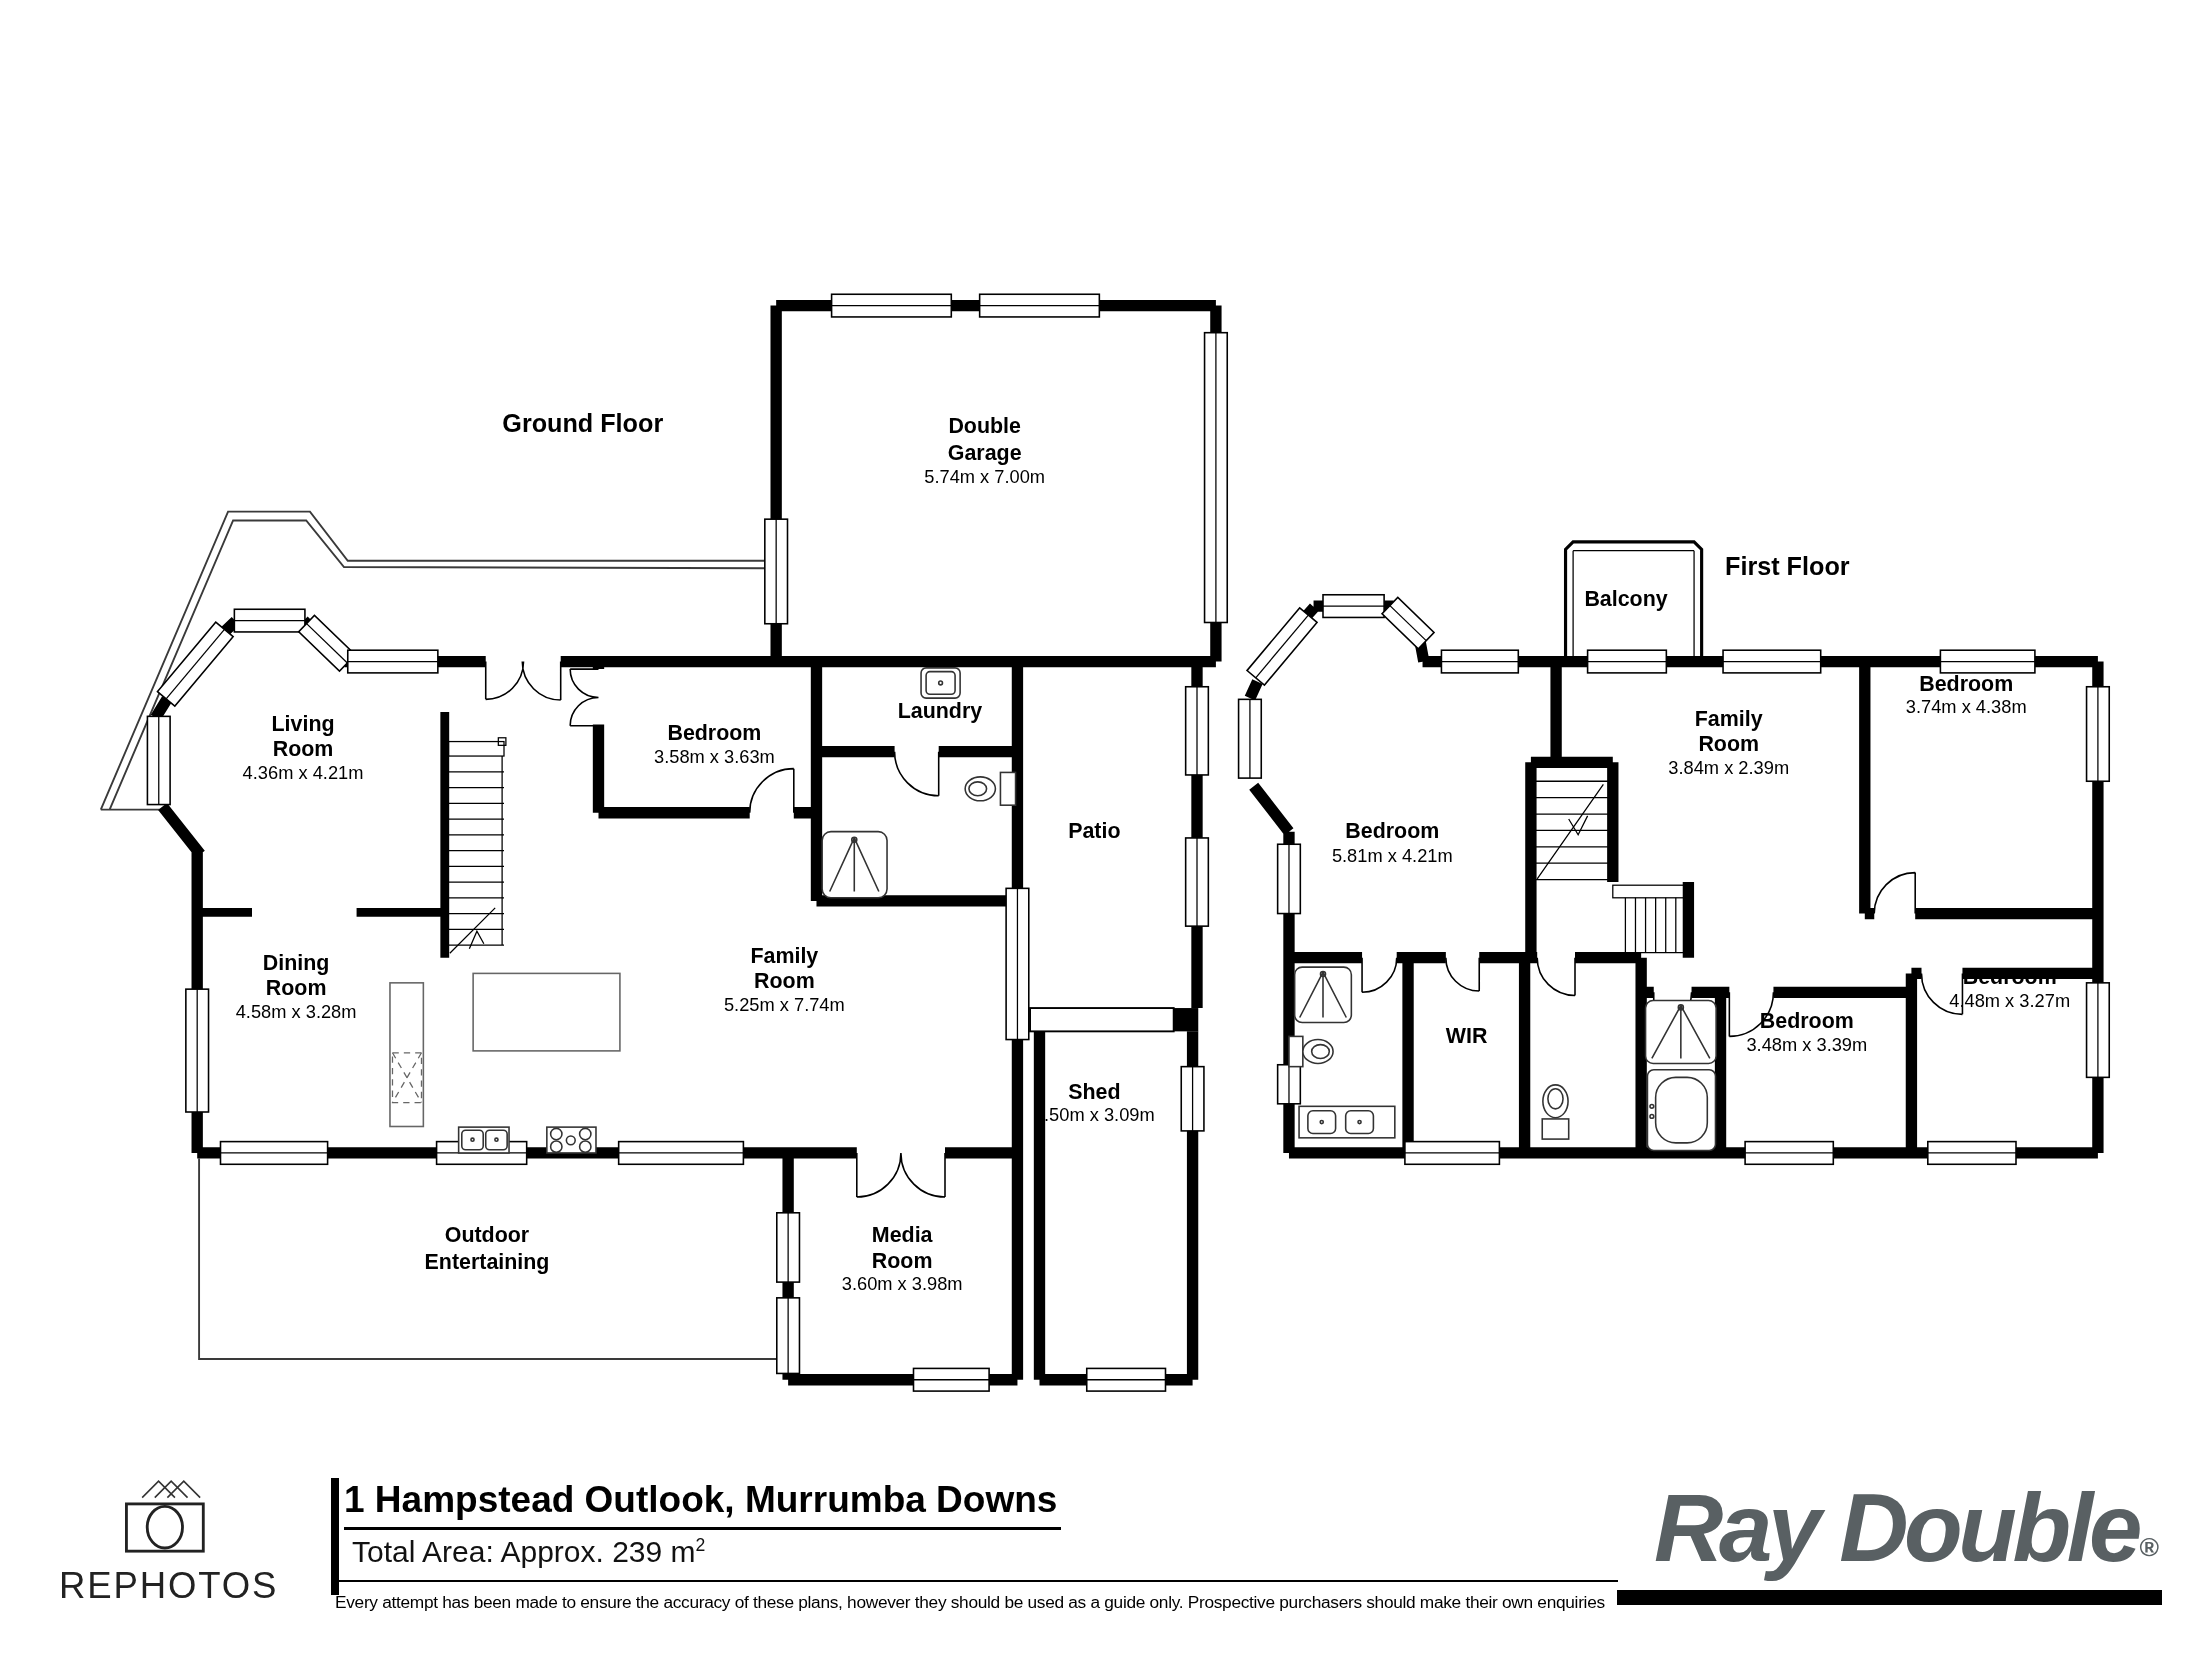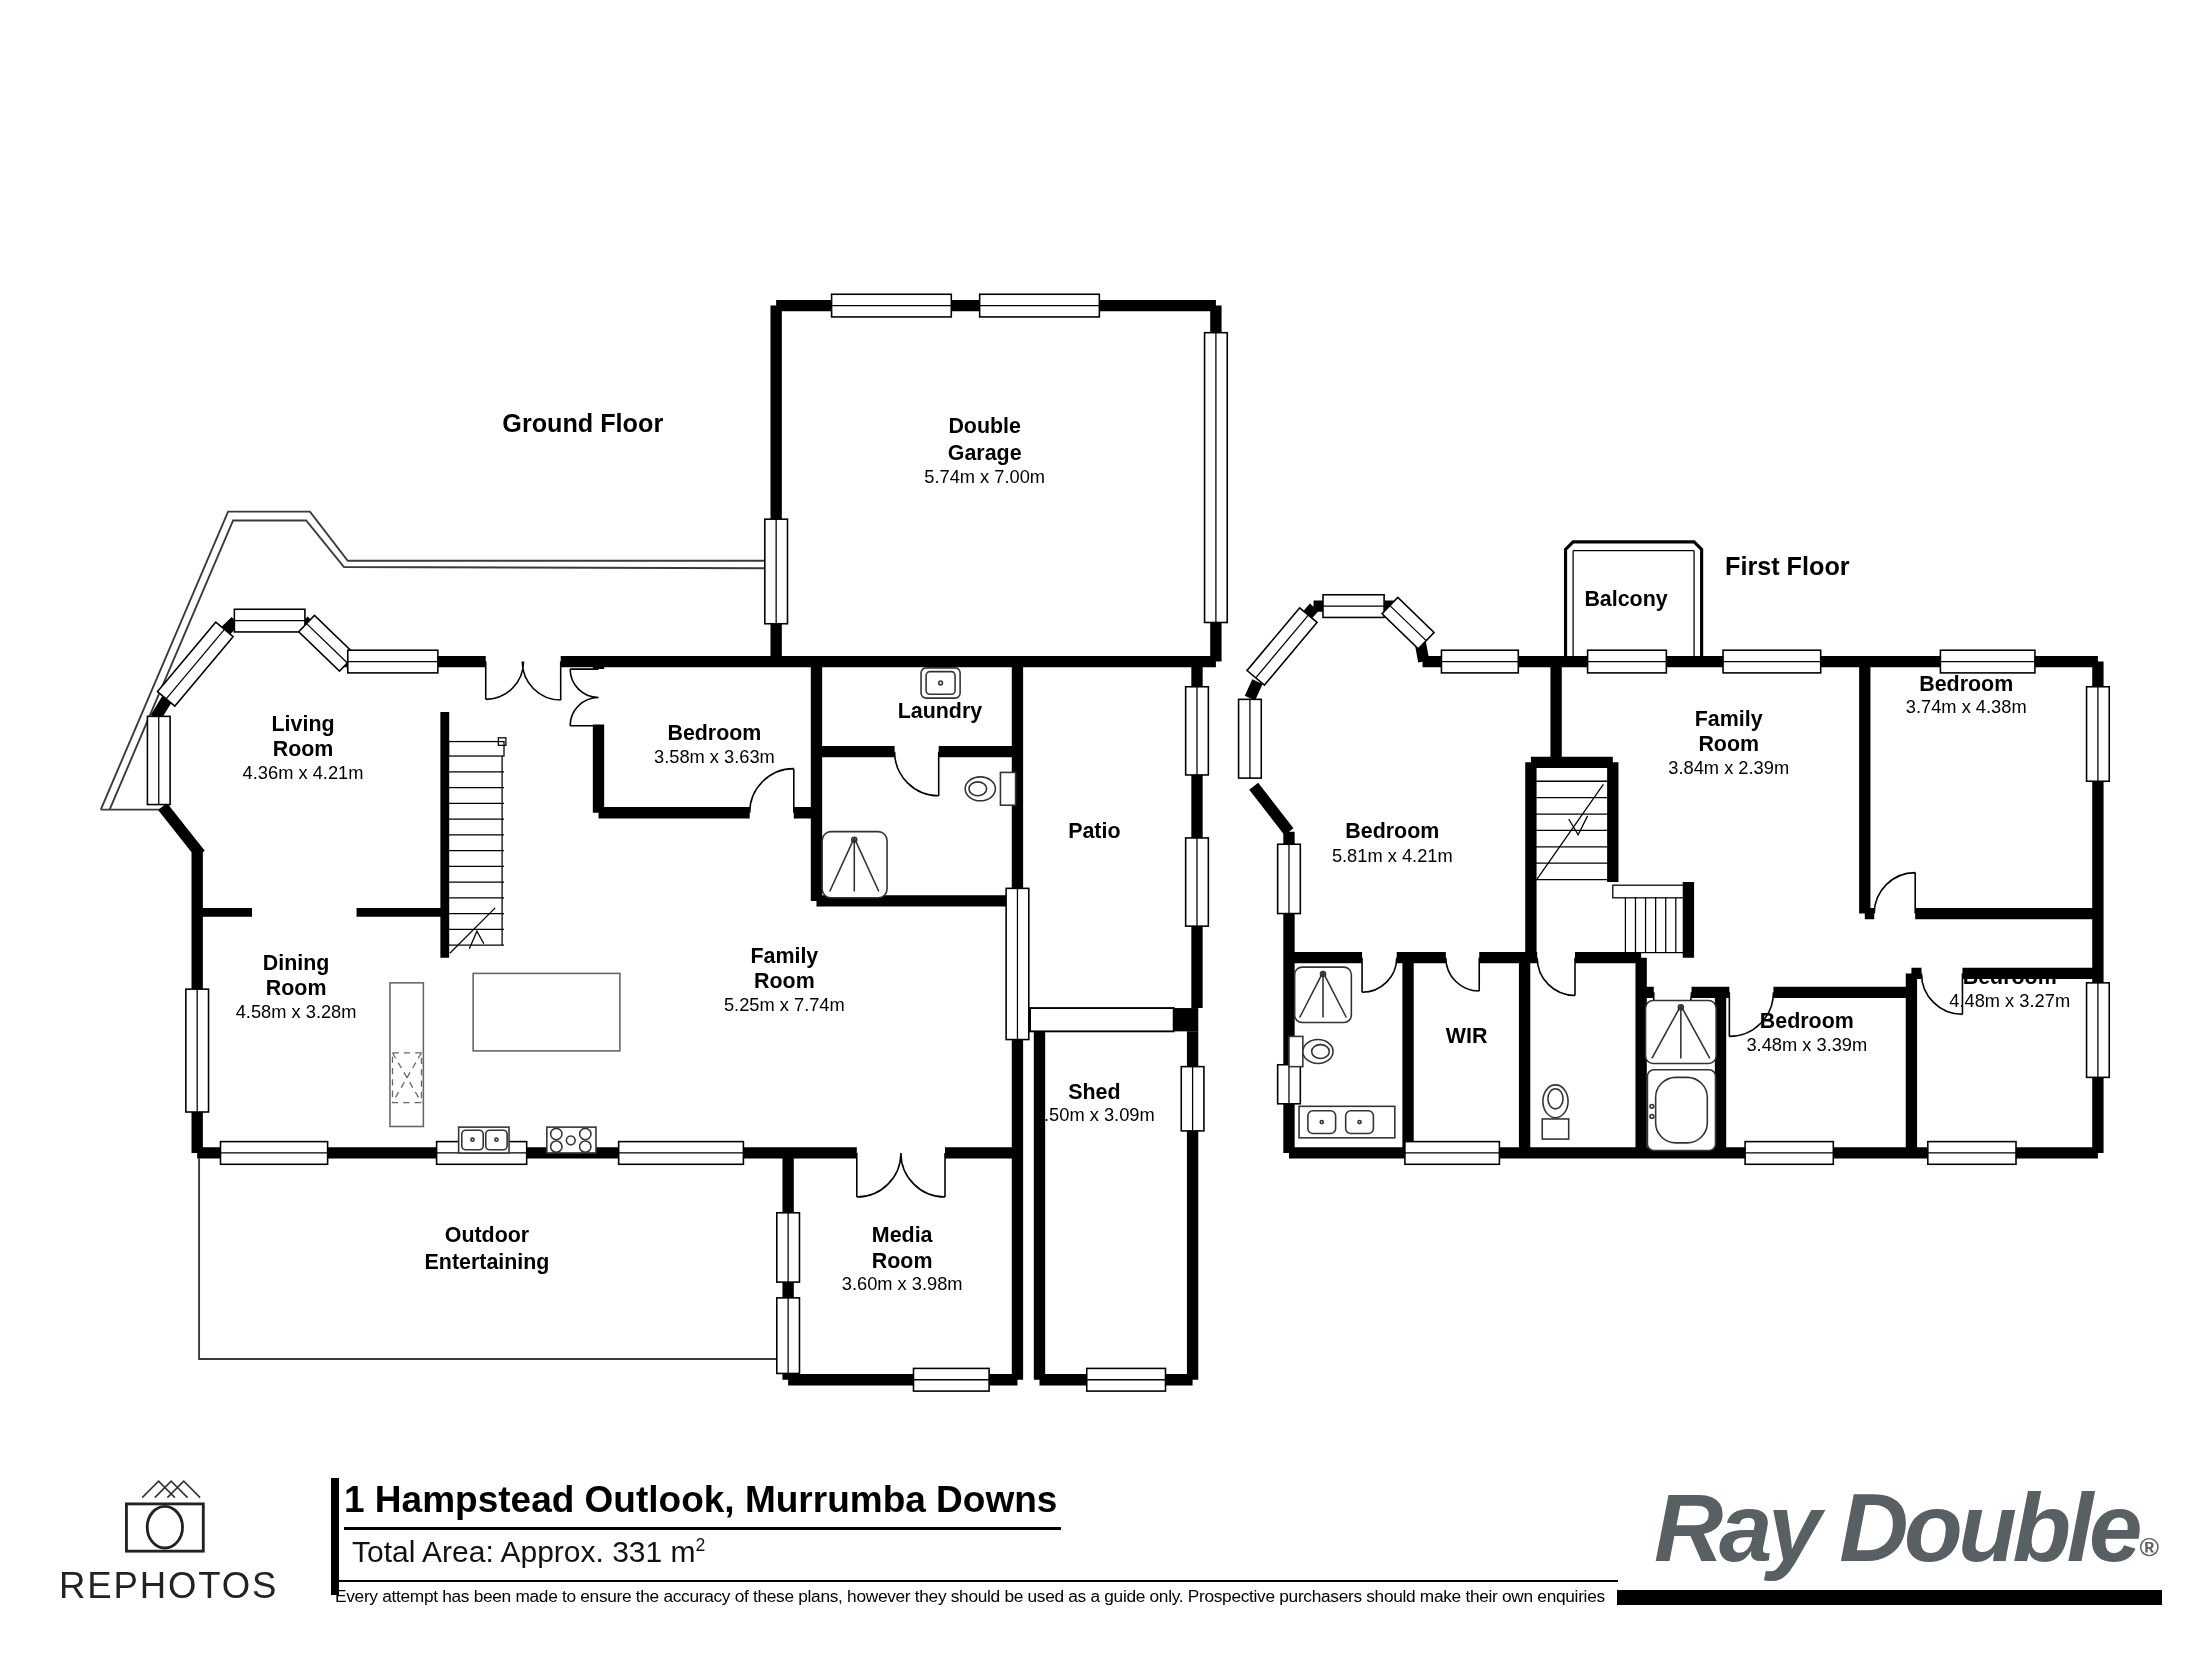--- a/index.html
+++ b/index.html
@@ -25,21 +25,21 @@
   .ftitle{font:bold 40px "Liberation Sans",sans-serif;text-anchor:middle;}
   
   .brand-logo{position:absolute;left:50px;top:1468px;}
   .brand-text{font:300 58px "Liberation Sans",sans-serif;letter-spacing:3px;fill:#222;text-anchor:middle;}
   .vbar{position:absolute;left:331px;top:1478px;width:8.2px;height:117px;background:#000;}
   .address{position:absolute;left:344px;top:1479px;margin:0;font:bold 37px "Liberation Sans",sans-serif;
            color:#000;border-bottom:3.2px solid #000;padding:0 3.8px 6.3px 0;display:inline-block;white-space:nowrap;}
   .total-area{position:absolute;left:352px;top:1535px;font:400 30px "Liberation Sans",sans-serif;color:#111;}
   .total-area sup{font-size:17.6px;}
   .disclaimer{position:absolute;left:335px;top:1580px;width:1283px;border-top:2.5px solid #000;
-              font:17.3px "Liberation Sans",sans-serif;color:#000;padding-top:4px;white-space:nowrap;
+              font:17.3px "Liberation Sans",sans-serif;color:#000;padding-top:10px;white-space:nowrap;
               letter-spacing:-0.3px;}
   .black-bar{position:absolute;left:1617px;top:1590px;width:545px;height:15px;background:#000;}
   .raywhite{position:absolute;left:1654px;top:1473px;font:bold italic 96px "Liberation Sans",sans-serif;
             color:#596063;letter-spacing:-4.4px;white-space:nowrap;}
   .raywhite .reg{font-size:26.5px;font-style:normal;letter-spacing:0;vertical-align:baseline;
                  position:relative;top:-5px;left:1.3px;}
 </style>
 </head>
 <body>
 
@@ -387,21 +387,21 @@
       <rect x="121" y="57" width="122" height="75" fill="none" stroke="#222" stroke-width="4.5"></rect>
       <ellipse cx="182" cy="94" rx="28" ry="33" fill="none" stroke="#222" stroke-width="4.5"></ellipse>
     </g>
     <text class="brand-text" x="188" y="206">REPHOTOS</text>
   </svg>
 
   <div class="vbar"></div>
 
   <h1 class="address">1 Hampstead Outlook, Murrumba Downs</h1>
 
-  <div class="total-area"><span>Total Area: Approx. 331 m</span><sup>2</sup></div>
+  <div class="total-area"><span>Total Area: Approx. 239 m</span><sup>2</sup></div>
 
   <div class="disclaimer">Every attempt has been made to ensure the accuracy of these plans, however they should be used as a guide only.  Prospective purchasers should make their own enquiries</div>
 
   <div class="black-bar"></div>
 
   <div class="raywhite"><span>Ray Double</span><span class="reg">®</span></div>
 
 </div>
 
 

